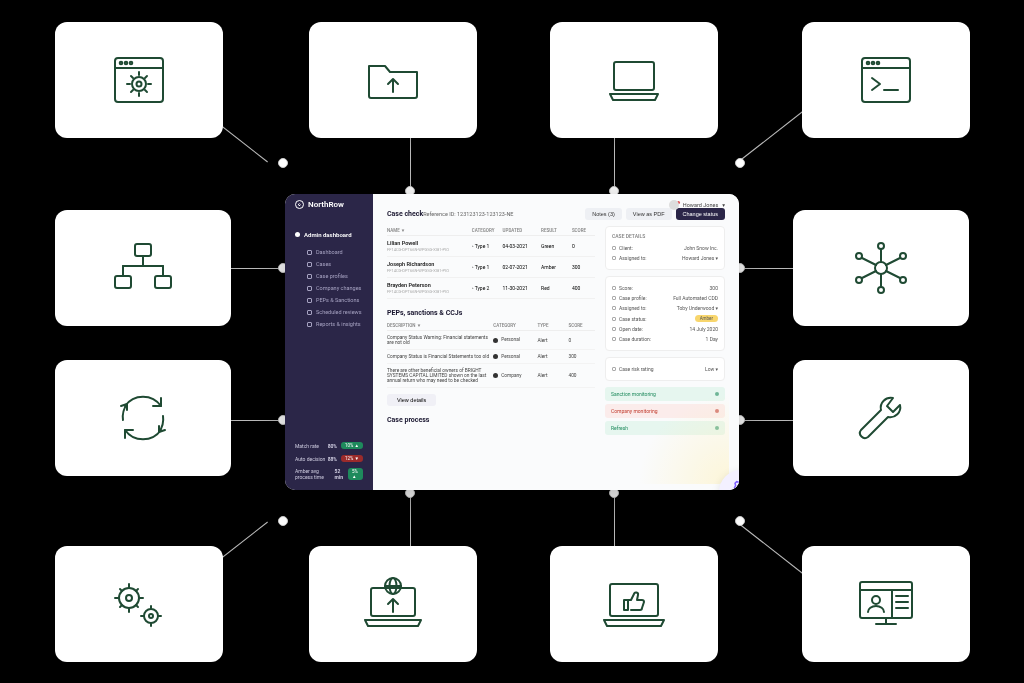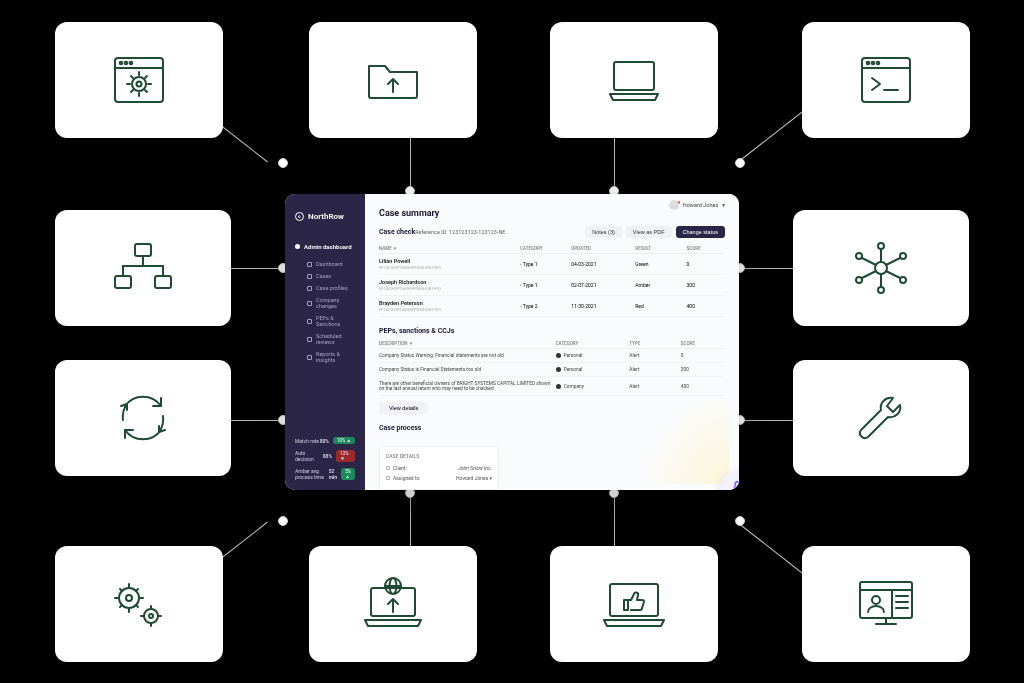--- a/index.html
+++ b/index.html
@@ -14,21 +14,21 @@
   .connector-dot { position: absolute; width: 10px; height: 10px; border-radius: 50%; background: #fff; border: 1px solid #ccc; }
   
   .dash {
     position: absolute; left: 285px; top: 194px; width: 454px; height: 296px;
     background: #fff; border-radius: 10px; box-shadow: 0 10px 40px rgba(0,0,0,0.3);
     display: flex; overflow: hidden; font-size: 6px;
   }
   .dash .topdots { position: absolute; top: 6px; left: 12px; display: flex; gap: 4px; }
   .dash .topdots span { width: 4px; height: 4px; border-radius: 50%; display: inline-block; }
   .sidebar {
-    width: 80px; background: #2b2648; color: #cfcce0; padding: 18px 10px 10px; position: relative;
+    width: 88px; background: #2b2648; color: #cfcce0; padding: 6px 10px 10px; position: relative;
     display: flex; flex-direction: column; gap: 8px;
   }
   .brand { font-size: 8px; font-weight: 600; color: #fff; display: flex; align-items: center; gap: 4px; margin-bottom: 8px; }
   .brand-icon { width: 9px; height: 9px; border: 1px solid #fff; border-radius: 50%; position: relative; }
   .brand-icon::after { content: ''; position: absolute; inset: 2px; border: 1px solid #fff; border-radius: 50%; border-top-color: transparent; transform: rotate(45deg); }
   .nav-head { font-size: 6px; font-weight: 600; color: #fff; display: flex; align-items: center; gap: 4px; margin-top: 6px; }
   .nav-head .dot { width: 5px; height: 5px; background: #fff; border-radius: 50%; display: inline-block; }
   .nav-item { font-size: 5.5px; color: #a6a2c1; padding: 3px 0 3px 12px; display: flex; align-items: center; gap: 4px; }
   .nav-item .i { width: 5px; height: 5px; border: 0.7px solid #a6a2c1; border-radius: 1px; display: inline-block; flex-shrink: 0; }
   .stats { margin-top: auto; display: flex; flex-direction: column; gap: 6px; }
@@ -37,21 +37,21 @@
   .stat-row .chip.neg { background: #9b2b2b; }
   .main { flex: 1; padding: 14px 14px 10px; background: #fafbfc; overflow: hidden; position: relative; }
   .main h1 { font-size: 9px; font-weight: 700; color: #1a1730; margin-bottom: 8px; }
   .sec-head { display: flex; justify-content: space-between; align-items: baseline; margin-bottom: 6px; }
   .sec-head h2 { font-size: 7px; font-weight: 700; color: #1a1730; }
   .ref { font-size: 5.5px; color: #666; }
   .tabs { display: flex; gap: 4px; margin-left: auto; }
   .btn { font-size: 5.5px; padding: 3px 7px; border-radius: 3px; border: none; cursor: pointer; }
   .btn.light { background: #eef0f4; color: #333; }
   .btn.primary { background: #2b2648; color: #fff; }
-  .columns { display: flex; gap: 10px; flex-direction: column; }
+  .columns { display: flex; gap: 10px; }
   .col-left { flex: 1.6; }
   .col-right { width: 120px; }
   .tbl-head { display: grid; grid-template-columns: 2.2fr 0.8fr 1fr 0.8fr 0.6fr; font-size: 4.5px; color: #888; font-weight: 600; text-transform: uppercase; padding: 2px 0; border-bottom: 0.5px solid #eee; }
   .tbl-row { display: grid; grid-template-columns: 2.2fr 0.8fr 1fr 0.8fr 0.6fr; font-size: 5px; padding: 4px 0; border-bottom: 0.5px solid #f1f1f1; align-items: center; }
   .tbl-row .nm strong { font-size: 5.5px; font-weight: 600; color: #222; display: block; }
   .tbl-row .nm small { font-size: 4px; color: #aaa; }
   .peps-head { display: grid; grid-template-columns: 2.4fr 1fr 0.7fr 0.6fr; font-size: 4.5px; color: #888; font-weight: 600; text-transform: uppercase; padding: 2px 0; border-bottom: 0.5px solid #eee; }
   .peps-row { display: grid; grid-template-columns: 2.4fr 1fr 0.7fr 0.6fr; font-size: 4.8px; padding: 4px 0; border-bottom: 0.5px solid #f3f3f3; align-items: center; color: #444; }
   .peps-row .av { width: 5px; height: 5px; border-radius: 50%; background: #333; display: inline-block; margin-right: 3px; vertical-align: middle; }
   .view-details { font-size: 5.5px; padding: 3px 10px; background: #f0f0f6; border: none; border-radius: 3px; margin-top: 6px; cursor: pointer; }
@@ -335,21 +335,20 @@
           <path d="M6 2 a2.5 2.5 0 0 1 2.5 2.5 v2 l1 1.5 h-7 l1 -1.5 v-2 A2.5 2.5 0 0 1 6 2 z"></path>
           <path d="M5 9.5 a1 1 0 0 0 2 0"></path>
         </svg>
     </div>
     <div class="user-pill">
       <span class="av"></span>
       <span>Howard Jones</span>
       <span>▾</span>
     </div>
 
-    <h1>Case summary</h1>
 
     <div class="sec-head">
       <h2>Case check</h2>
       <span class="ref">
         <span>Reference ID:</span>
         <span>123123123-123123-NE</span>
       </span>
       <div class="tabs">
         <button class="btn light">Notes (3)</button>
         <button class="btn light">View as PDF</button>

